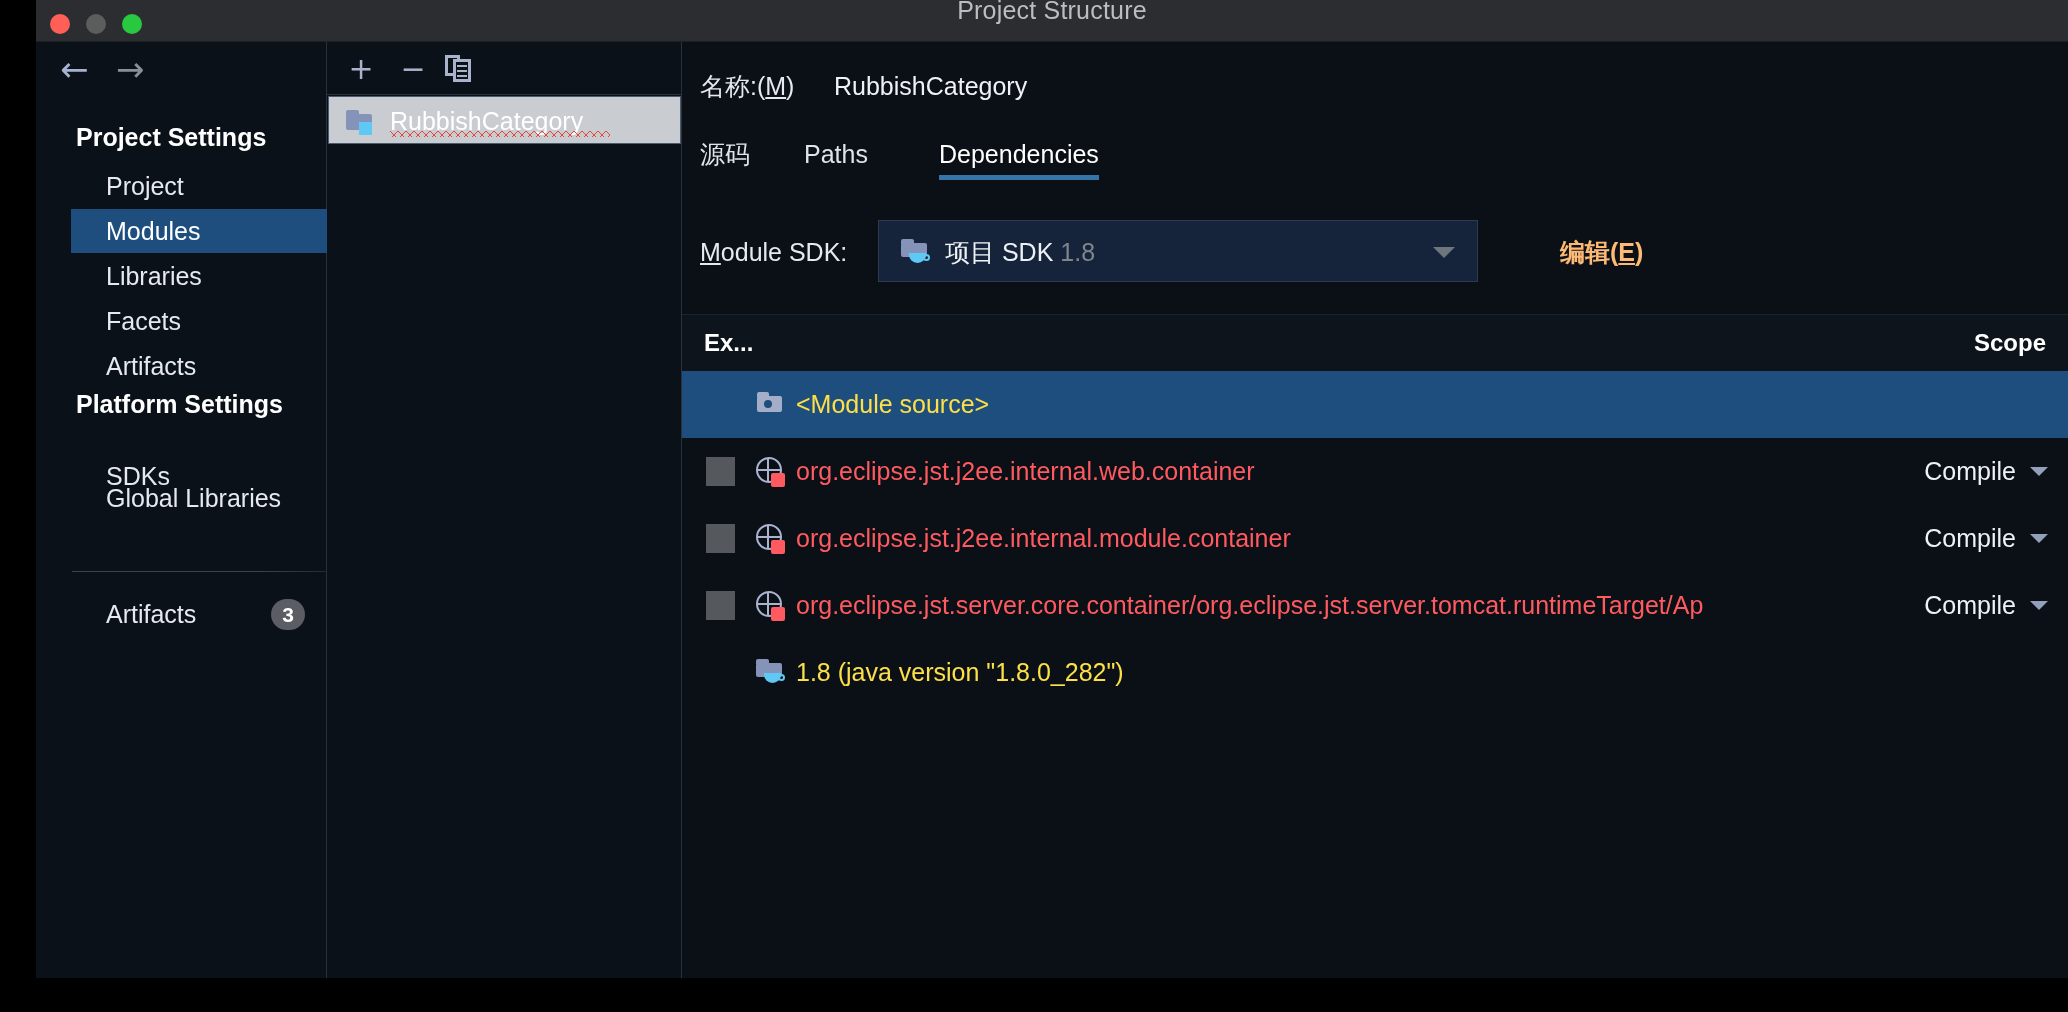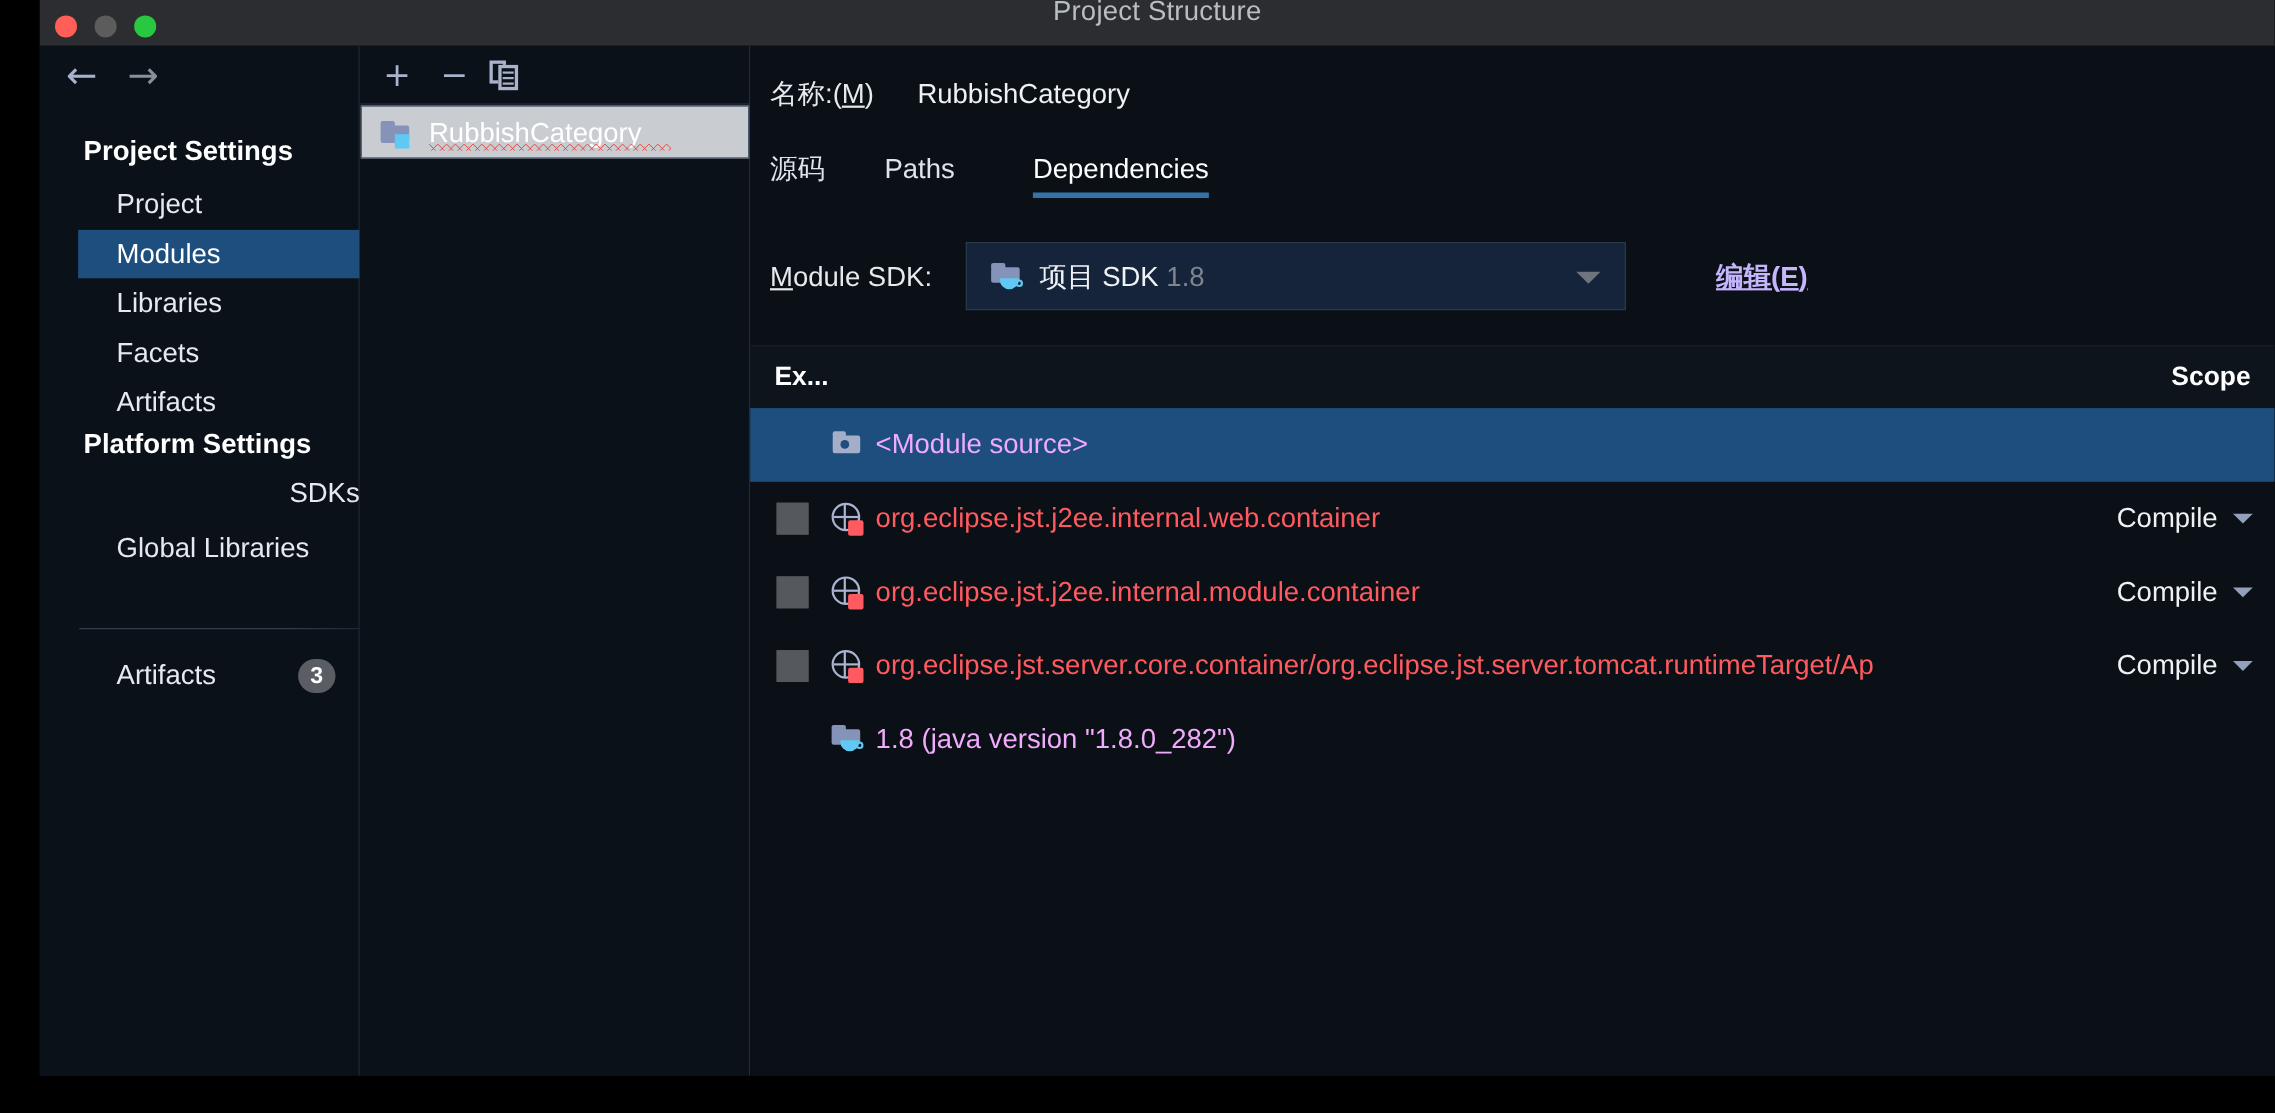--- a/index.html
+++ b/index.html
@@ -404,23 +404,22 @@
     border-right: 11px solid transparent;
     border-top: 11px solid #6f757d;
   }
   #sdk-edit {
     position: absolute;
     left: 878px;
     top: 0;
     line-height: 100px;
     font-size: 25px;
     font-weight: bold;
-    color: #c4b5fd;
-    white-space: nowrap;
-    text-decoration: underline;
+    color: #fdba74;
+    white-space: nowrap;
   }
   #sdk-edit .mn { text-decoration: underline; }
 
   
   #dep-table {
     position: absolute;
     left: 0; top: 272px;
     width: 1386px;
     height: 740px;
     background: #0b1017;
@@ -466,21 +465,21 @@
     height: 29px;
     background: #55585c;
     border: 1px solid #55585c;
   }
   .dep-name {
     position: absolute;
     left: 114px;
     top: 0;
     line-height: 67px;
     font-size: 25px;
-    color: #f0abfc;
+    color: #fde047;
     white-space: nowrap;
     overflow: hidden;
     max-width: 1200px;
   }
   .dep-name.error { color: #ff5a5f; }
   .dep-scope {
     position: absolute;
     right: 52px;
     top: 0;
     line-height: 67px;
@@ -606,21 +605,21 @@
         </div>
         <div class="nav-item" style="top:257px;">
           <span>Facets</span>
         </div>
         <div class="nav-item" style="top:302px;">
           <span>Artifacts</span>
         </div>
 
         <div class="nav-group-title" style="top:348px;">Platform Settings</div>
 
-        <div class="nav-item" style="top:384px;text-align:right;">
+        <div class="nav-item" style="top:412px;">
           <span>SDKs</span>
         </div>
         <div class="nav-item" style="top:434px;">
           <span>Global Libraries</span>
         </div>
 
         <div id="sidebar-divider"></div>
 
         <div id="problems-row">
           <span class="label">Artifacts</span>

